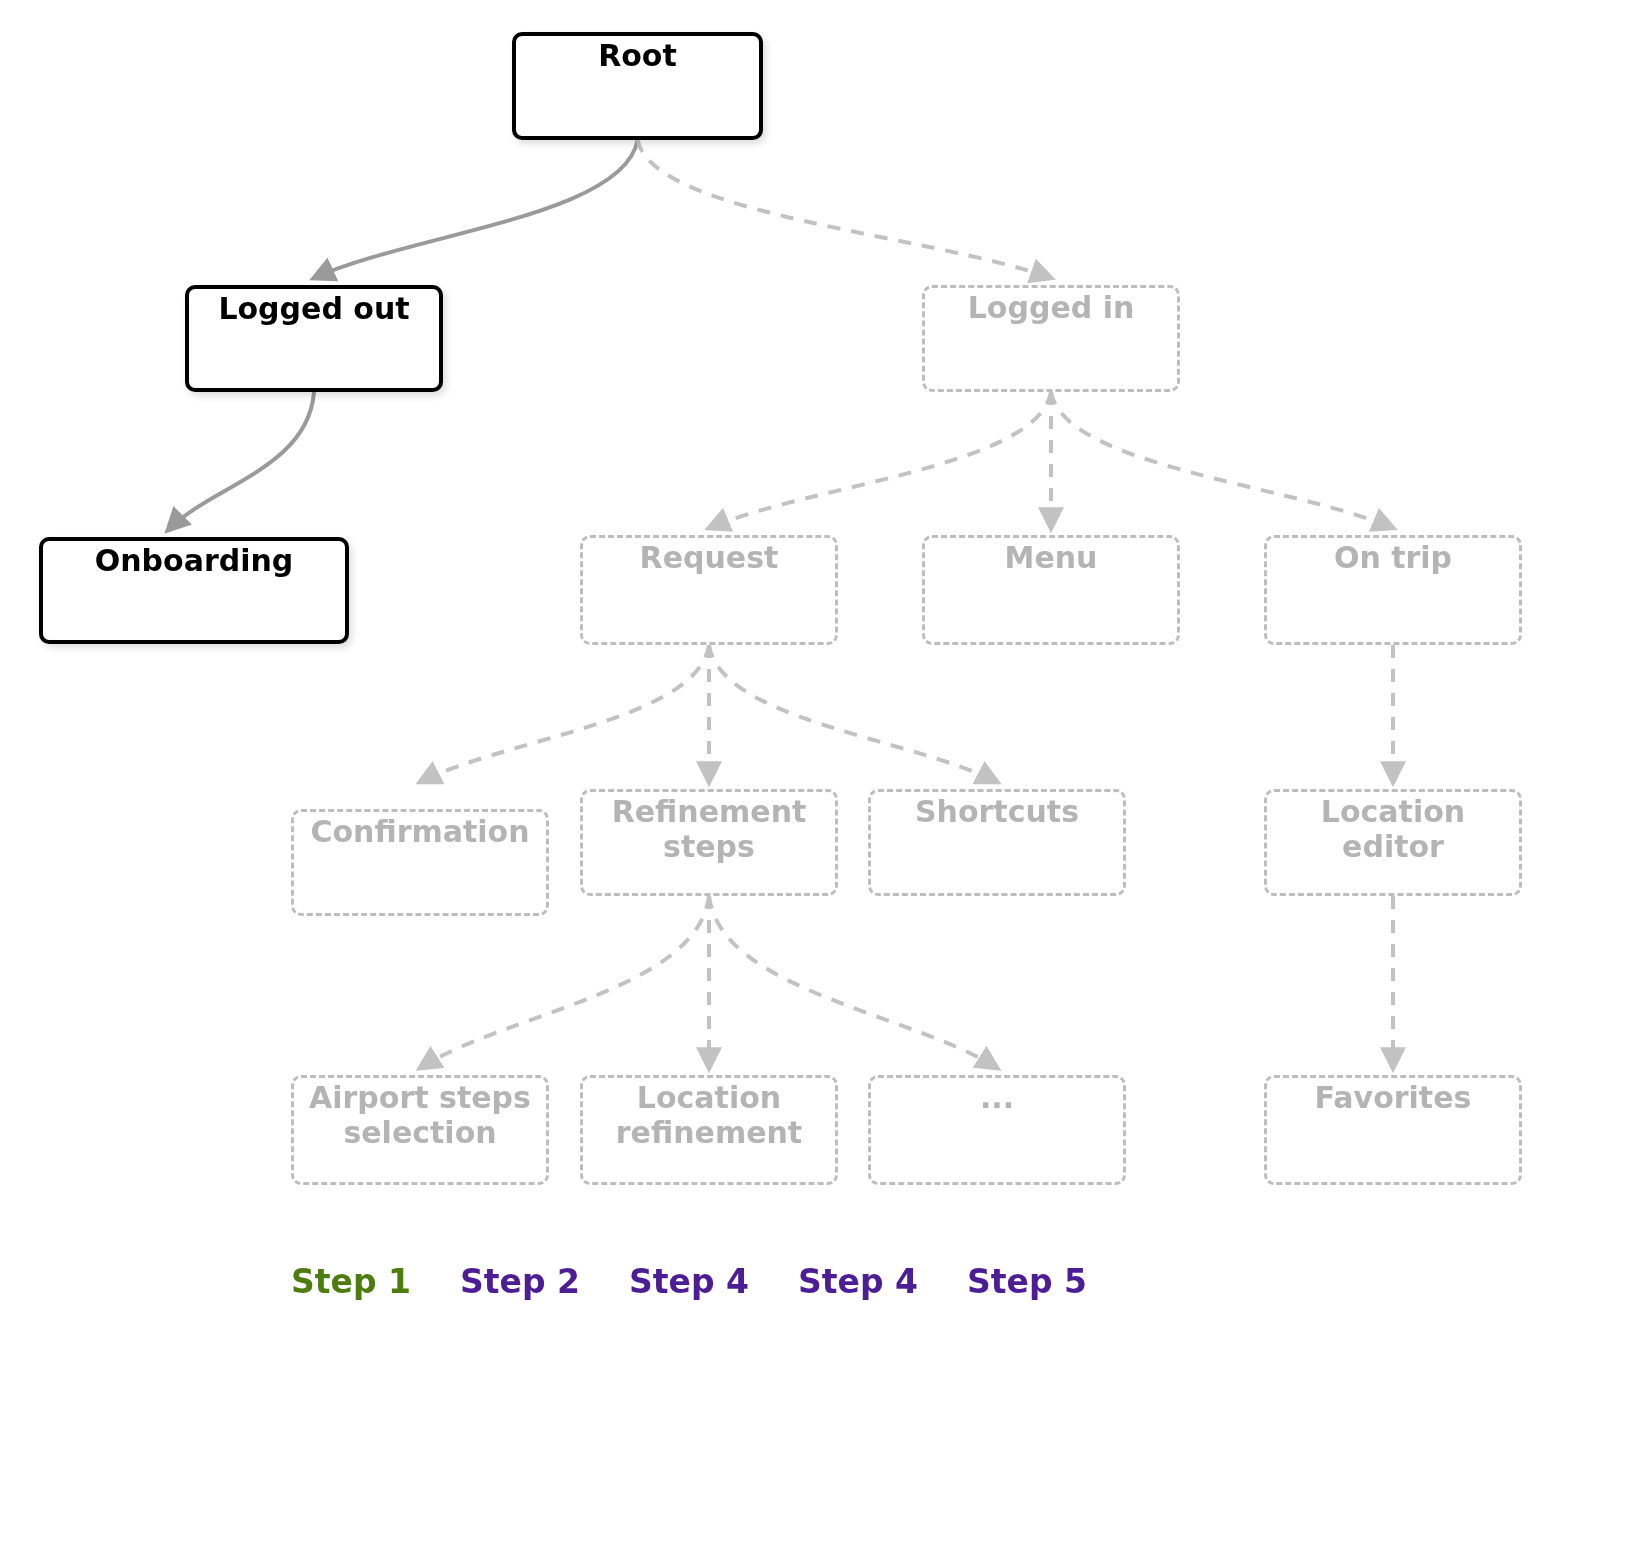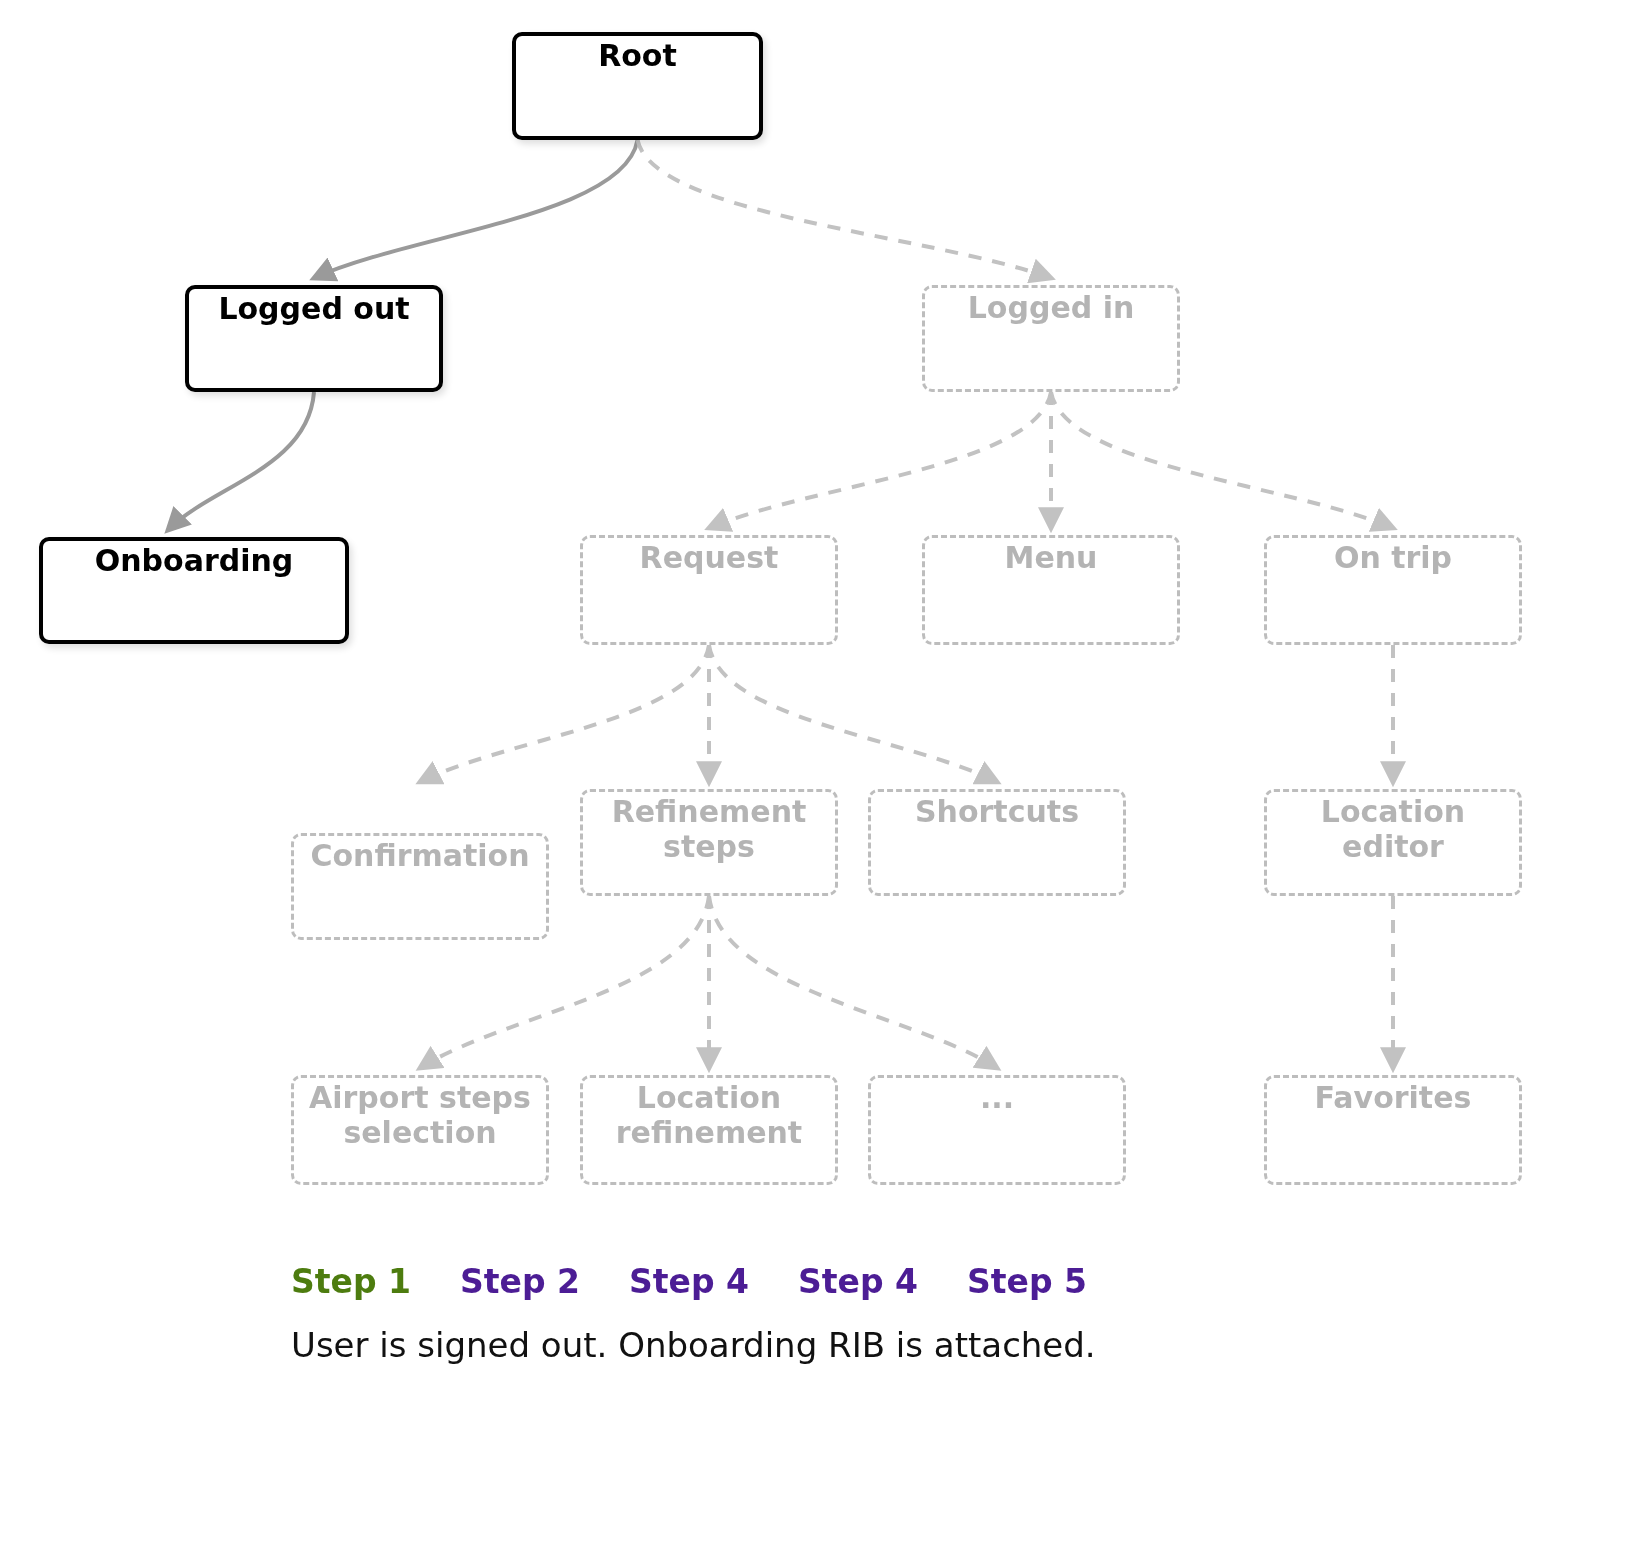--- a/index.html
+++ b/index.html
@@ -131,21 +131,21 @@
       </div>
       <div class="node inactive" style="left: 580px; top: 535px; width: 258px; height: 110px;">
         <span class="label">Request</span>
       </div>
       <div class="node inactive" style="left: 922px; top: 535px; width: 258px; height: 110px;">
         <span class="label">Menu</span>
       </div>
       <div class="node inactive" style="left: 1264px; top: 535px; width: 258px; height: 110px;">
         <span class="label">On trip</span>
       </div>
-      <div class="node inactive" style="left: 291px; top: 833px; width: 258px; height: 107px;">
+      <div class="node inactive" style="left: 291px; top: 809px; width: 258px; height: 107px;">
         <span class="label">Confirmation</span>
       </div>
       <div class="node inactive" style="left: 580px; top: 789px; width: 258px; height: 107px;">
         <span class="label">Refinement steps</span>
       </div>
       <div class="node inactive" style="left: 868px; top: 789px; width: 258px; height: 107px;">
         <span class="label">Shortcuts</span>
       </div>
       <div class="node inactive" style="left: 1264px; top: 789px; width: 258px; height: 107px;">
         <span class="label">Location editor</span>
@@ -165,15 +165,14 @@
     </div>
 
   <div id="steps-row">
       <span class="step-label current">Step 1</span>
       <span class="step-label">Step 2</span>
       <span class="step-label">Step 4</span>
       <span class="step-label">Step 4</span>
       <span class="step-label">Step 5</span>
     </div>
 
-  <div id="caption">User is signed out. Onboarding RIB is attached.</div>
 
 </div>
 
 </body></html>

